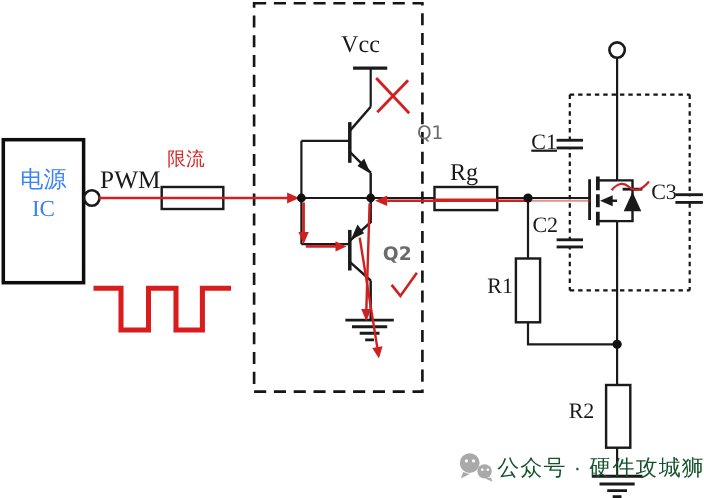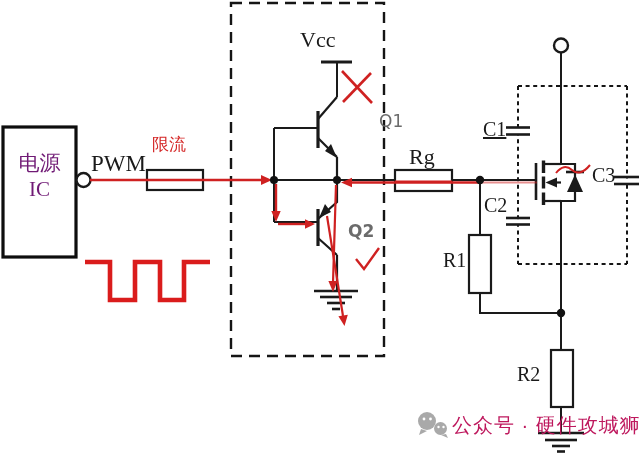--- a/index.html
+++ b/index.html
@@ -3,33 +3,33 @@
 <meta charset="utf-8">
 <style>
   html,body{margin:0;padding:0;background:#ffffff;}
   #stage{position:relative;width:640px;height:453px;background:#ffffff;overflow:hidden;
          font-family:"Liberation Serif",serif;}
   svg{position:absolute;left:0;top:0;}
   .lbl{position:absolute;white-space:nowrap;color:#1a1a1a;}
   .serif{font-family:"Liberation Serif",serif;}
   .sans{font-family:"DejaVu Sans","Liberation Sans",sans-serif;}
   .power-box-text{position:absolute;left:3px;top:150px;width:73px;text-align:center;
-      font-size:21px;line-height:26px;color:#701a75;}
+      font-size:21px;line-height:26px;color:#3b82f6;}
   .lbl-pwm{left:91px;top:151px;font-size:23px;}
   .lbl-xianliu{left:152px;top:133px;font-size:17px;color:#d42525;font-family:"Liberation Sans",sans-serif;text-align:right;}
-  .lbl-vcc{left:300px;top:27px;font-size:22px;}
+  .lbl-vcc{left:310px;top:27px;font-size:22px;}
   .lbl-q1{left:346px;top:111px;font-size:17px;color:#6b6b6b;margin-left:33px;}
   .lbl-q2{left:348px;top:221px;font-size:17px;color:#6b6b6b;font-weight:bold;}
   .lbl-rg{left:409px;top:144px;font-size:22px;}
   .lbl-c1{left:483px;top:118px;font-size:20px;text-decoration:underline;}
   .lbl-c2{left:484px;top:194px;font-size:20px;}
   .lbl-c3{left:592px;top:164px;font-size:20px;}
   .lbl-r1{left:443px;top:249px;font-size:20px;}
   .lbl-r2{left:517px;top:363px;font-size:20px;}
-  .watermark{left:452px;top:412px;font-size:20px;color:#be185d;letter-spacing:1px;
+  .watermark{left:452px;top:412px;font-size:20px;color:#14532d;letter-spacing:1px;
       font-family:"Liberation Sans",sans-serif;}
 </style>
 </head>
 <body>
 
 <div id="stage">
 
   <svg width="640" height="453" viewBox="0 0 640 453">
 
     <g stroke="#151515" stroke-width="2.4" fill="none" stroke-dasharray="11 7">

